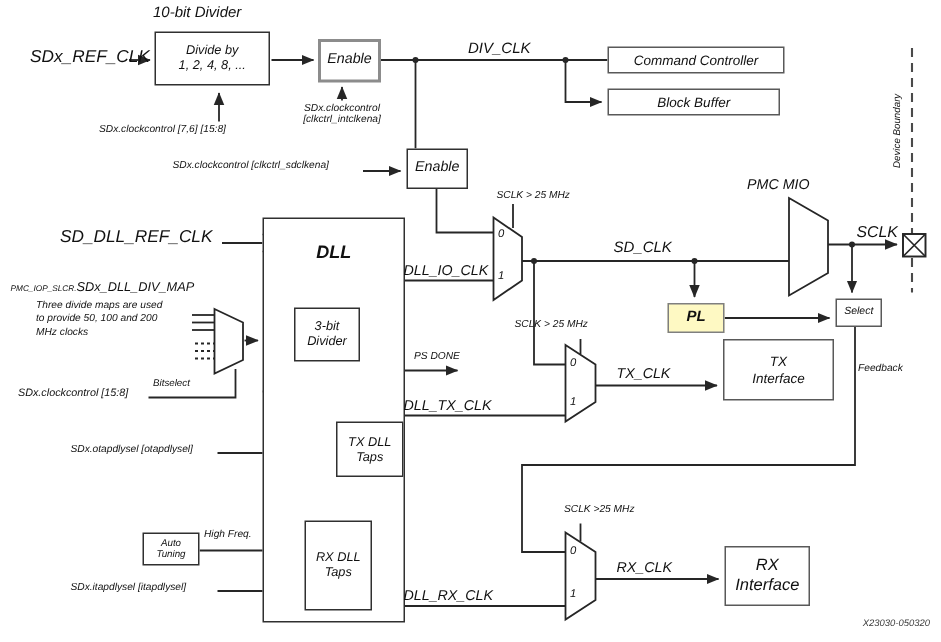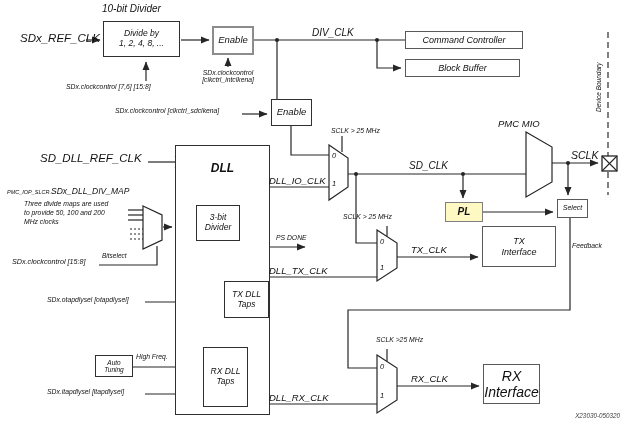--- a/index.html
+++ b/index.html
@@ -108,21 +108,21 @@
 Taps</div>
   <div class="box pre" style="left:203px;top:347px;width:45px;height:60px;font-size:8.5px;">RX DLL
 Taps</div>
   <div class="box pre" style="left:95px;top:355px;width:38px;height:22px;font-size:6.5px;">Auto
 Tuning</div>
 
   <div class="box bold" style="left: 445px; top: 202px; width: 38px; height: 20px; font-size: 10px; border: 1.3px solid rgb(127, 127, 127); background: #fef9c3;">PL</div>
   <div class="box gray" style="left:557px;top:199px;width:31px;height:19px;font-size:7px;">Select</div>
   <div class="box gray pre" style="left:482px;top:226px;width:74px;height:41px;font-size:9px;">TX
 Interface</div>
-  <div class="box gray pre" style="left:483px;top:364px;width:57px;height:40px;font-size:14px;">RX
+  <div class="box gray pre" style="left:483px;top:364px;width:57px;height:40px;font-size:11px;">RX
 Interface</div>
 
   <div class="lbl" style="left:102px;top:3px;font-size:10px;">10-bit Divider</div>
   <div class="lbl" style="left:20px;top:32px;font-size:11.5px;">SDx_REF_CLK</div>
   <div class="lbl" style="left:66px;top:83px;font-size:6.8px;">SDx.clockcontrol [7,6] [15:8]</div>
   <div class="lbl pre ctr" style="left:185px;top:69px;width:86px;font-size:6.8px;white-space:pre-line;">SDx.clockcontrol
 [clkctrl_intclkena]</div>
   <div class="lbl" style="left:115px;top:107px;font-size:6.8px;">SDx.clockcontrol [clkctrl_sdclkena]</div>
   <div class="lbl" style="left:312px;top:27px;font-size:10px;">DIV_CLK</div>
 

